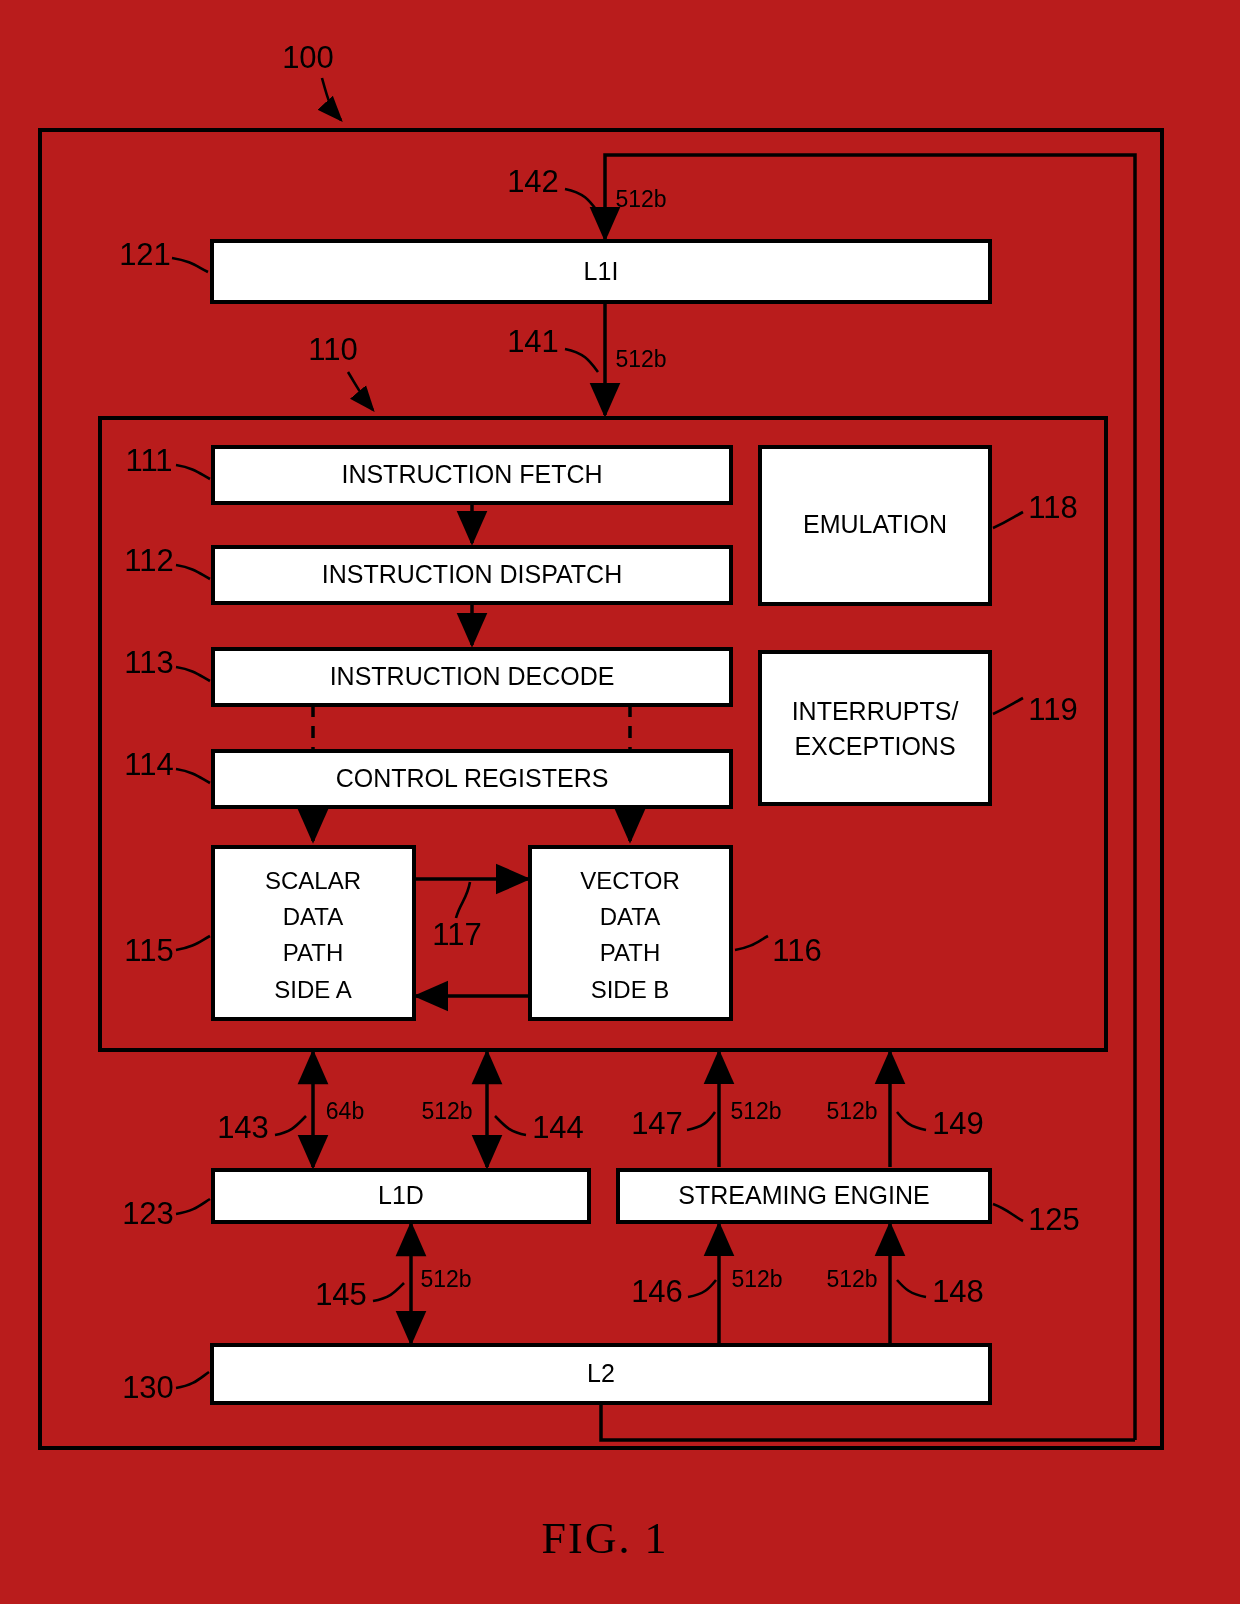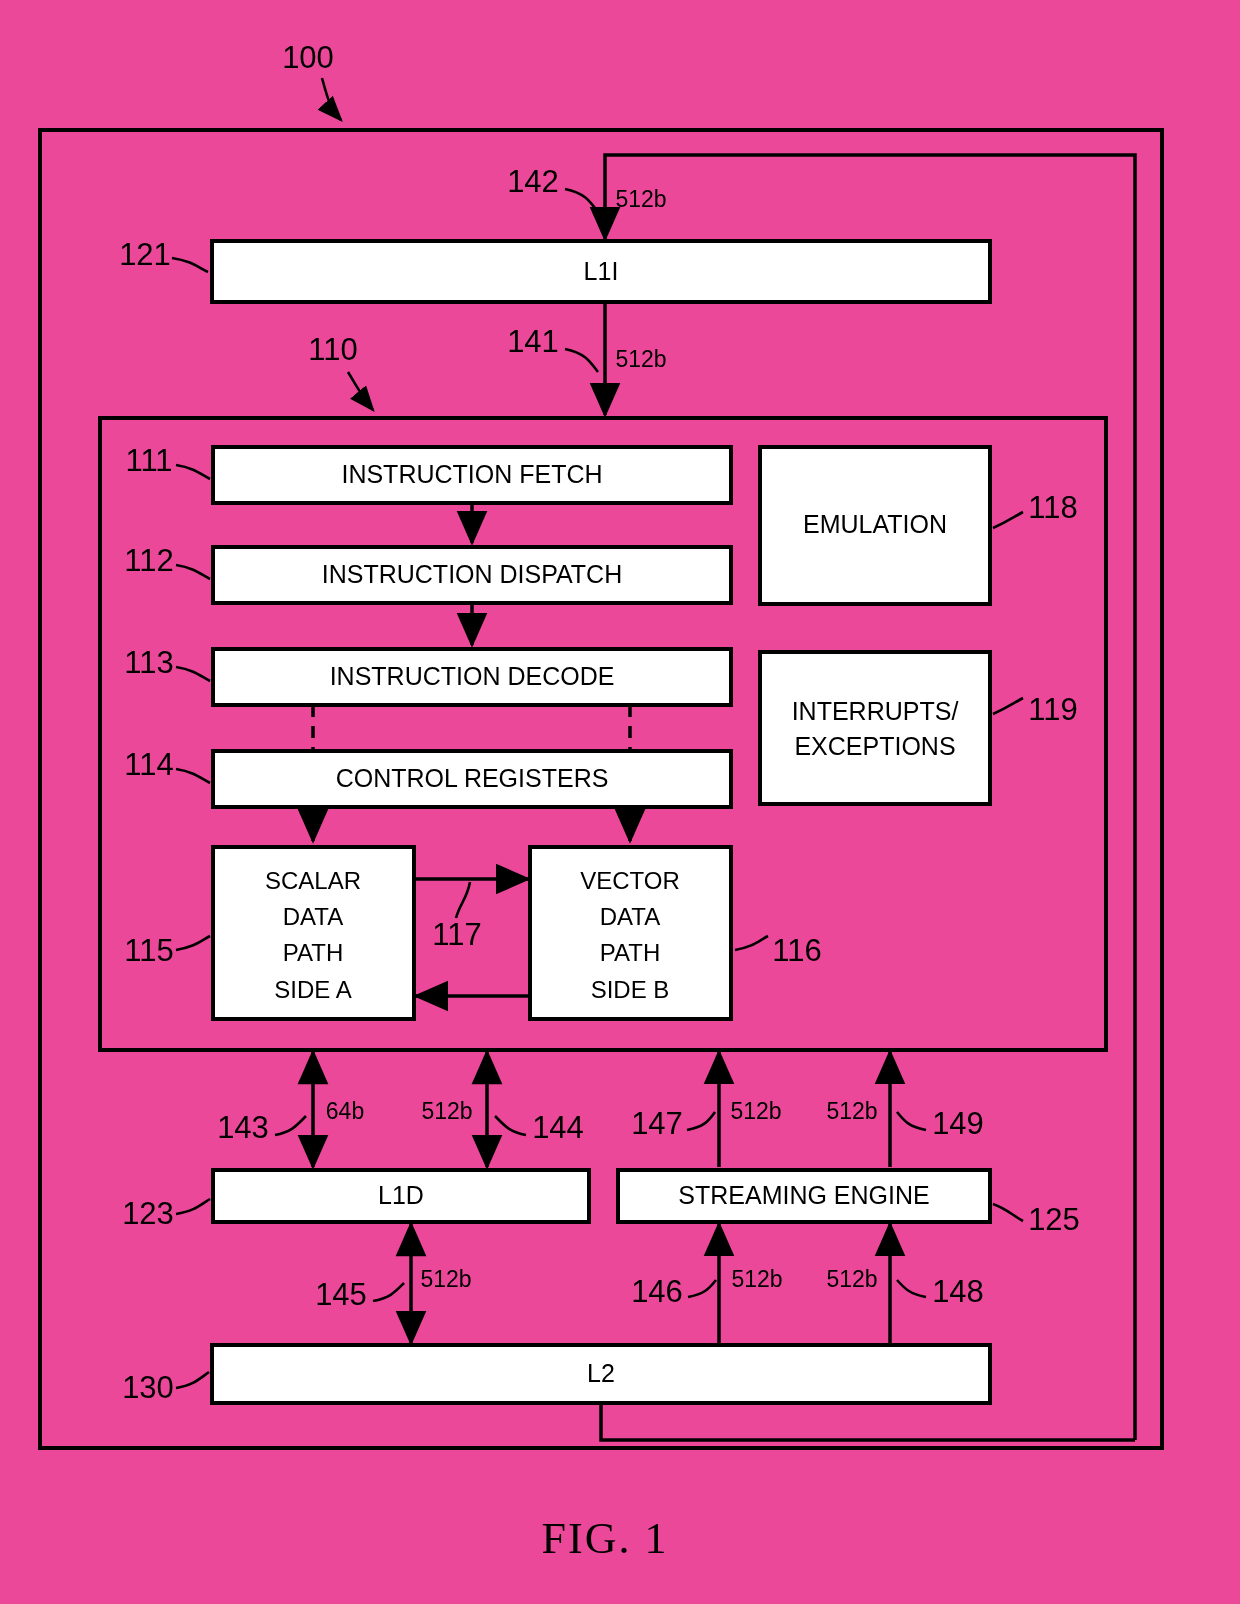--- a/index.html
+++ b/index.html
@@ -9,21 +9,21 @@
   }
   body {
     font-family: "Liberation Sans", sans-serif;
     color: #000000;
   }
   #page {
     position: relative;
     width: 1240px;
     height: 1604px;
     overflow: hidden;
-    background: #ec4899;
+    background: #b91c1c;
   }
   svg#diagram {
     position: absolute;
     left: 0; top: 0;
     width: 1240px;
     height: 1604px;
   }
   .box-label {
     font-family: "Liberation Sans", sans-serif;
     font-size: 25px;

